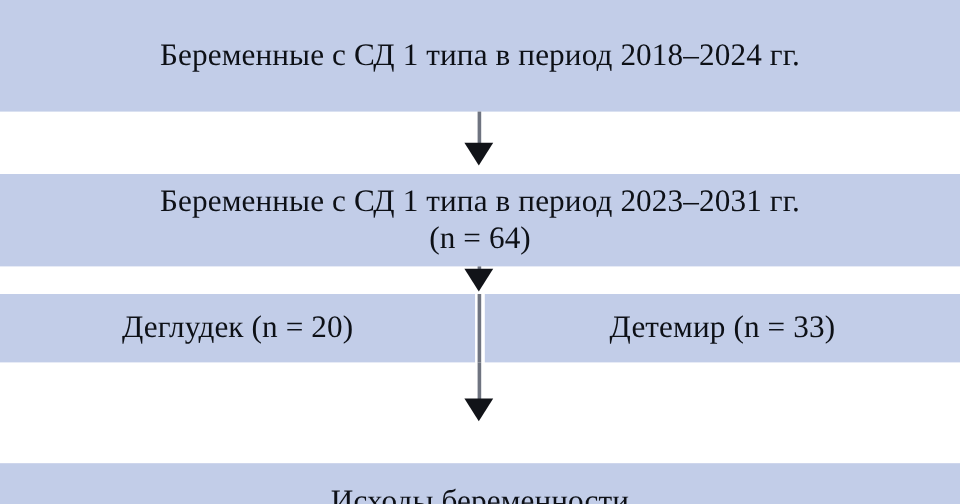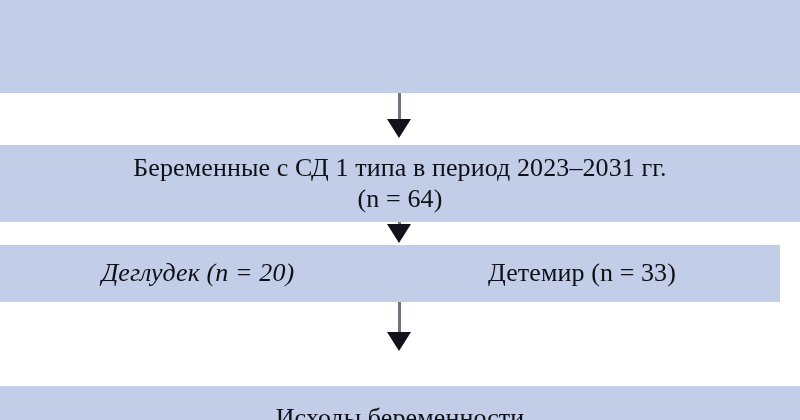--- a/index.html
+++ b/index.html
@@ -58,24 +58,23 @@
     width: 800px;
     height: 77px;
   }
 
   
   #box-degludec {
     left: 0;
     top: 245px;
     width: 396px;
     height: 57px;
-    font-style: italic;
   }
   #box-detemir {
-    left: 384px;
+    left: 404px;
     top: 245px;
     width: 396px;
     height: 57px;
   }
 
   
   #box-outcomes {
     left: 0;
     top: 355px;
     width: 800px;
@@ -128,20 +127,21 @@
   
   #conn-line-4 { top: 302px; height: 36px; }
   #arrowhead-4 { top: 332px; }
 </style>
 </head>
 <body>
 
 <div class="flow">
 
   <div class="box" id="box-cohort-all">
+    <span class="box-line">Беременные с СД 1 типа в период 2018–2024 гг.</span>
   </div>
 
   <div class="connector">
     <div class="conn-line" id="conn-line-1"></div>
     <div class="arrowhead" id="arrowhead-1"></div>
   </div>
 
   <div class="box" id="box-cohort-recent">
     <span class="box-line">Беременные с СД 1 типа в период 2023–2031 гг.</span>
     <span class="box-line">(n = 64)</span>

